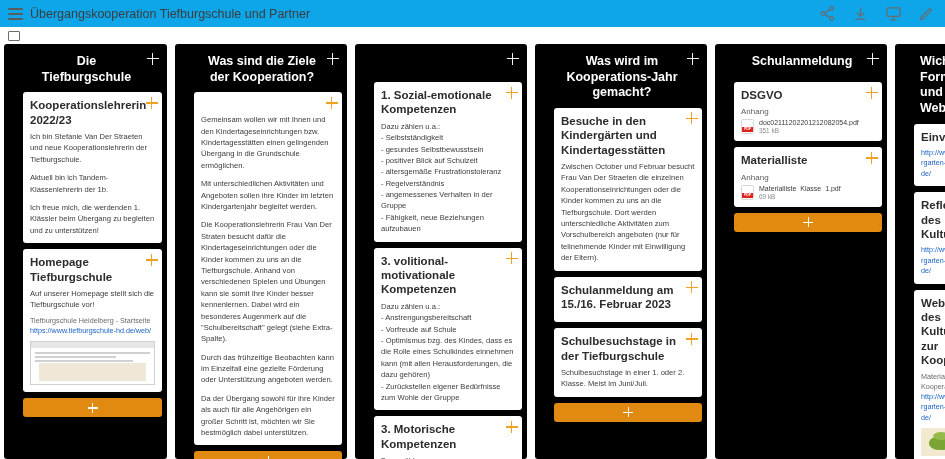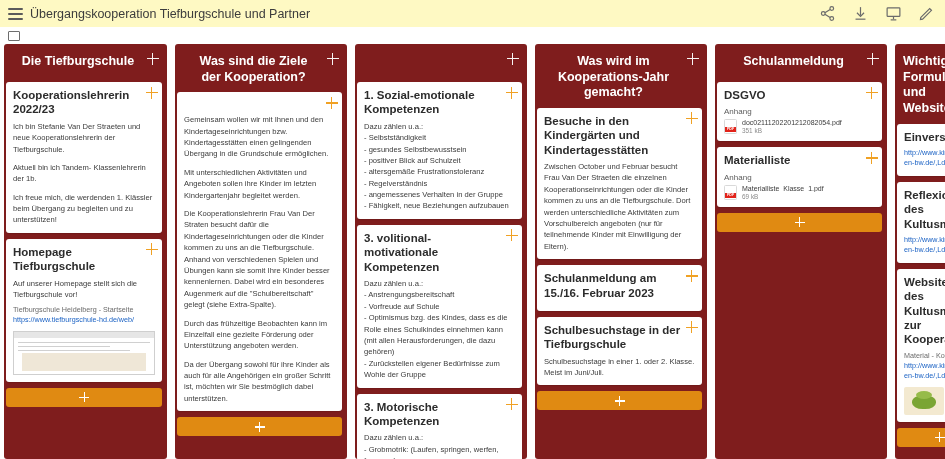--- a/index.html
+++ b/index.html
@@ -11,21 +11,21 @@
     background: #ffffff;
   }
   #app { position: relative; width: 945px; height: 459px; background: #fff; }
 
   
   .topbar {
     height: 27px;
     display: flex;
     align-items: center;
     padding: 0 10px 0 8px;
-    background: #fef9c3;
+    background: #0ea5e9;
   }
   .topbar .left { display: flex; align-items: center; gap: 7px; flex: 1 1 auto; min-width: 0; }
   .burger { width: 15px; height: 13px; position: relative; flex: 0 0 auto; }
   .burger span {
     position: absolute; left: 0; width: 15px; height: 1.5px; background: #5b5b5b; border-radius: 1px;
   }
   .burger span:nth-child(1) { top: 1px; }
   .burger span:nth-child(2) { top: 6px; }
   .burger span:nth-child(3) { top: 11px; }
   .board-title {
@@ -48,25 +48,25 @@
     overflow: hidden;
   }
   .cols {
     display: flex;
     align-items: flex-start;
     gap: 8px;
     padding: 0 0 0 4px;
     height: 100%;
   }
   .col {
-    background: #7f1d1d;
+    background: #000000;
     border-radius: 3px;
     width: 163px;
     flex: 0 0 163px;
-    padding: 4px 5px 6px 2px;
+    padding: 4px 5px 6px 19px;
     height: 100%;
     position: relative;
     overflow: hidden;
   }
   .col.wide { width: 172px; flex: 0 0 172px; }
   .col-head {
     position: relative;
     padding: 6px 18px 7px 6px;
     min-height: 34px;
   }

